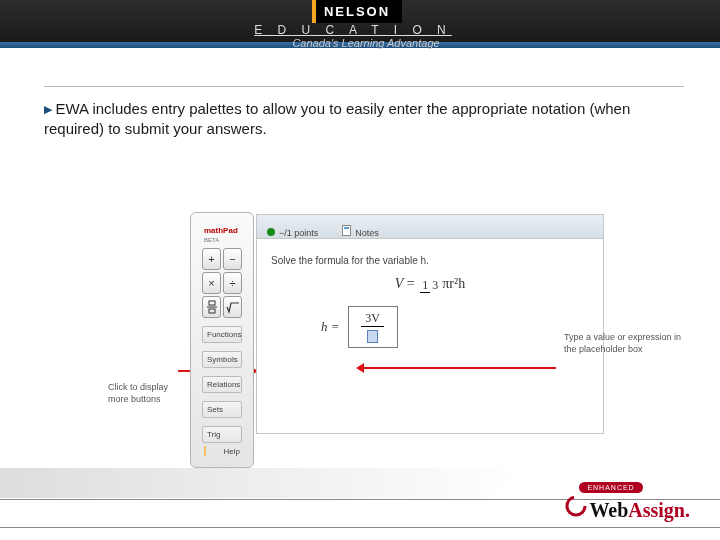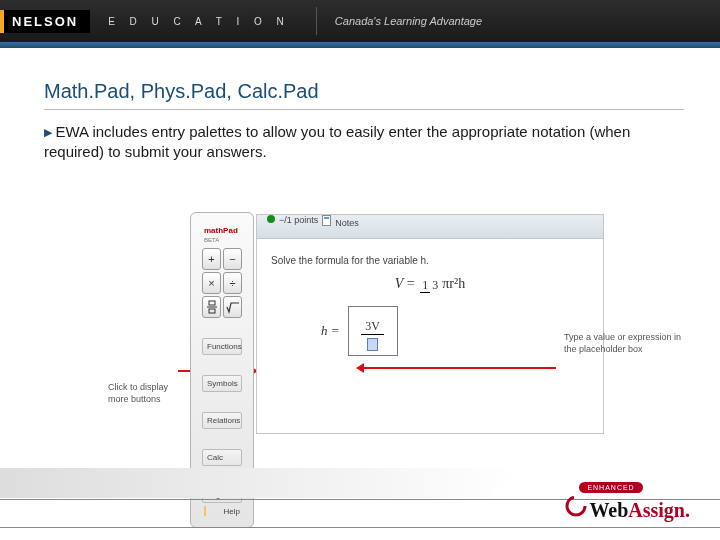--- a/index.html
+++ b/index.html
@@ -1,57 +1,57 @@
 <!DOCTYPE html>
 <html><head>
 <meta charset="utf-8">
 <style>
   * { margin: 0; padding: 0; box-sizing: border-box; }
   body { width: 720px; height: 540px; font-family: Verdana, Arial, sans-serif; background: #fff; position: relative; overflow: hidden; }
 
-  .topbar { height: 42px; background: linear-gradient(#2d2d2d,#1a1a1a); display: flex; align-items: center; color: #fff; }
+  .topbar { height: 42px; background: linear-gradient(#2d2d2d,#1a1a1a); display: flex; align-items: center; padding-left: 12px; color: #fff; flex-direction: column; }
   .nelson-box { background: #000; color: #fff; font-weight: bold; letter-spacing: 2px; font-size: 13px; padding: 4px 12px 4px 8px; border-left: 4px solid #f5a623; margin-right: 18px; }
-  .edu { font-size: 10px; letter-spacing: 6px; color: #ddd; margin-right: 26px; }
+  .edu { font-size: 12px; letter-spacing: 6px; color: #ddd; margin-right: 26px; text-decoration: underline; }
   .divider-v { width: 1px; height: 28px; background: #555; margin-right: 18px; }
   .tagline { font-size: 11px; font-style: italic; color: #ccc; }
   .top-underline { height: 6px; background: linear-gradient(#3a6ea5,#1b4d7a); }
 
   .slide-title-wrap { padding: 32px 0 0 44px; }
   .slide-title { font-family: "Trebuchet MS", Arial, sans-serif; font-size: 20px; color: #1b4d7a; }
   .title-rule { margin-top: 6px; height: 1px; background: #bbb; width: 640px; }
 
   .bullet-block { padding: 12px 40px 0 44px; font-size: 15px; color: #1b1b1b; line-height: 1.35; }
   .bullet-caret { font-size: 11px; color: #1b4d7a; margin-right: 3px; display: inline-block; transform: translateY(-1px); }
 
   .figure { position: absolute; left: 108px; top: 212px; width: 516px; height: 238px; }
 
   .mathpad { position: absolute; left: 82px; top: 0; width: 64px; background: linear-gradient(#fafafa,#e5e5e5); border: 1px solid #b5b5b5; border-radius: 6px; padding: 11px; }
   .mp-head { font-size: 8px; font-weight: bold; color: #b00; text-align: left; padding: 2px 2px 4px 2px; }
   .mp-head .beta { font-size: 6px; color: #777; font-weight: normal; }
   .btn-row { display: flex; gap: 2px; margin-bottom: 2px; }
   .mp-btn { width: 26px; height: 22px; background: linear-gradient(#fff,#e2e2e2); border: 1px solid #999; border-radius: 3px; font-size: 11px; display: flex; align-items: center; justify-content: center; color: #333; }
   .mp-btn svg { width: 14px; height: 14px; }
-  .mp-cat { font-size: 8px; color: #444; background: linear-gradient(#f4f4f4,#e6e6e6); border: 1px solid #bbb; border-radius: 2px; padding: 3px 4px; margin-top: 20px; text-align: left; }
+  .mp-cat { font-size: 8px; color: #444; background: linear-gradient(#f4f4f4,#e6e6e6); border: 1px solid #bbb; border-radius: 2px; padding: 3px 4px; margin-top: 8px; text-align: left; }
   .mp-help { font-size: 8px; color: #444; padding: 3px 2px 0 2px; display: flex; align-items: center; gap: 18px; }
   .help-ico { width: 10px; height: 10px; border-radius: 50%; background: radial-gradient(#fd9,#f90); display: inline-block; }
 
   .workarea { position: absolute; left: 148px; top: 2px; width: 348px; height: 220px; background: #fff; border: 1px solid #c6c6c6; }
-  .wa-top { height: 24px; background: linear-gradient(#e8eef3,#d6dee5); border-bottom: 1px solid #c6c6c6; display: flex; align-items: flex-start; gap: 4px; padding-left: 10px; font-size: 9px; color: #444; }
+  .wa-top { height: 24px; background: linear-gradient(#e8eef3,#d6dee5); border-bottom: 1px solid #c6c6c6; display: flex; align-items: flex-end; gap: 24px; padding-left: 10px; font-size: 9px; color: #444; }
   .dot-g { width: 8px; height: 8px; border-radius: 50%; background: #1a8a1a; display: inline-block; margin-right: 4px; }
   .page-ico { width: 9px; height: 11px; background: #fff; border: 1px solid #888; display: inline-block; margin-right: 4px; position: relative; }
   .page-ico:before { content: ""; position: absolute; top: 1px; left: 1px; right: 1px; height: 2px; background: #5aa0d8; }
   .wa-body { padding: 16px 14px; font-size: 10px; color: #333; }
   .prompt { font-size: 10px; color: #444; margin-bottom: 10px; }
   .formula { text-align: center; font-family: "Times New Roman", serif; font-size: 14px; margin-bottom: 14px; }
   .frac { display: inline-block; vertical-align: middle; font-size: 12px; text-align: center; line-height: 1; margin: 0 2px; }
   .frac .n { border-bottom: 1px solid #000; padding: 0 2px; }
   .frac .d { padding: 0 2px; }
   .answer-row { display: flex; align-items: center; gap: 8px; font-family: "Times New Roman", serif; font-size: 13px; margin-left: 50px; }
   .ans-box { border: 1px solid #7a7a7a; padding: 4px 8px; min-width: 50px; min-height: 36px; display: flex; flex-direction: column; align-items: center; justify-content: center; }
-  .ans-box .top3v { border-bottom: 1px solid #000; padding: 0 4px; font-size: 12px; margin-top: 8px; }
+  .ans-box .top3v { border-bottom: 1px solid #000; padding: 0 4px; font-size: 12px; }
   .ph-box { width: 11px; height: 13px; border: 1px solid #5a7fbf; background: #c8d8f0; margin-top: 3px; }
 
   .callout-left { position: absolute; left: 0; top: 130px; width: 80px; font-size: 9px; color: #555; line-height: 1.3; margin-top: 40px; }
   .callout-right { position: absolute; right: -60px; top: 120px; width: 120px; font-size: 9px; color: #555; line-height: 1.3; }
   .arrow-left-red { position: absolute; left: 70px; top: 153px; }
   .arrow-right-red { position: absolute; left: 248px; top: 150px; }
 
   .footer-strip { position: absolute; left: 0; bottom: 42px; width: 520px; height: 30px; background: linear-gradient(to right, #ddd, #fff); clip-path: polygon(0 0, 100% 0, 94% 100%, 0 100%); }
   .footline-top { position: absolute; left: 0; bottom: 40px; width: 720px; height: 1px; background: #888; }
   .footline-bot { position: absolute; left: 0; bottom: 12px; width: 720px; height: 1px; background: #888; }
@@ -68,21 +68,20 @@
 
 <div class="topbar">
   <div class="nelson-box">NELSON</div>
   <div class="edu">E D U C A T I O N</div>
   <div class="divider-v"></div>
   <div class="tagline">Canada's Learning Advantage</div>
 </div>
 <div class="top-underline"></div>
 
 <div class="slide-title-wrap">
-  <div class="slide-title">Math.Pad, Phys.Pad, Calc.Pad</div>
   <div class="title-rule"></div>
 </div>
 
 <div class="bullet-block">
   <span class="bullet-caret">▶</span><span>EWA includes entry palettes to allow you to easily enter the appropriate notation (when required) to submit your answers.</span>
 </div>
 
 <div class="figure">
 
   <div class="callout-left">Click to display more buttons</div>
@@ -114,21 +113,21 @@
       </div>
       <div class="mp-btn">
         <svg viewBox="0 0 14 14">
             <path d="M1 7 L3 12 L5 3 L13 3" fill="none" stroke="#333" stroke-width="1.2"></path>
           </svg>
       </div>
     </div>
     <div class="mp-cat">Functions</div>
     <div class="mp-cat">Symbols</div>
     <div class="mp-cat">Relations</div>
-    <div class="mp-cat">Calc</div>
+    <div class="mp-cat">Sets</div>
     <div class="mp-cat">Trig</div>
     <div class="mp-help">
       <span class="help-ico"></span>
       <span>Help</span>
     </div>
   </div>
 
   <div class="workarea">
     <div class="wa-top">
       <span><span class="dot-g"></span><span>−/1 points</span></span>

